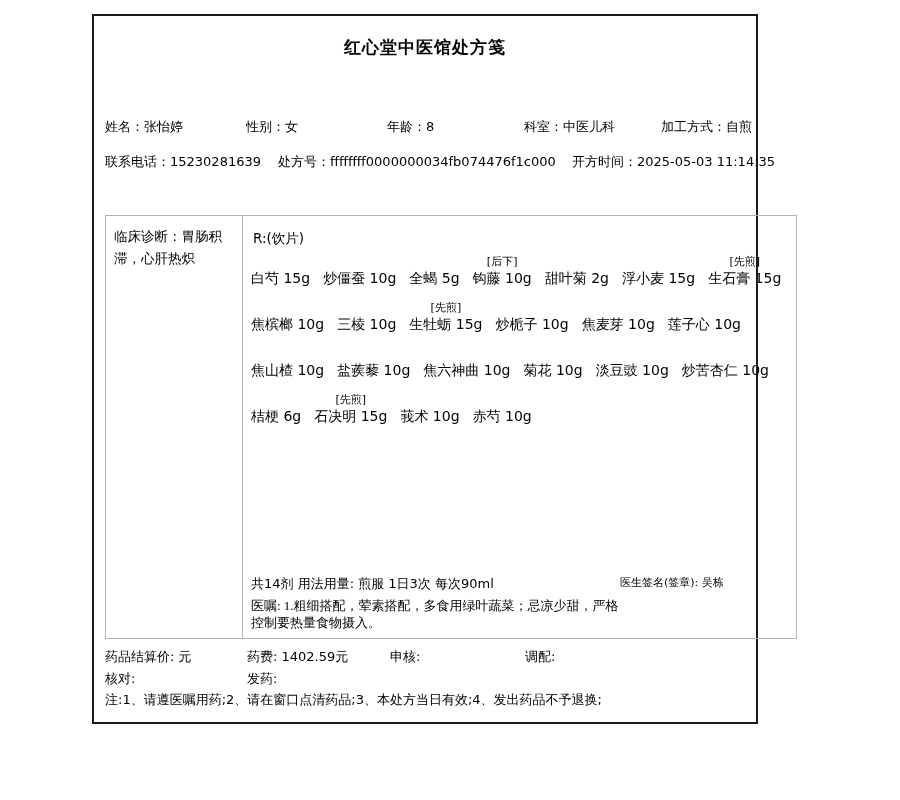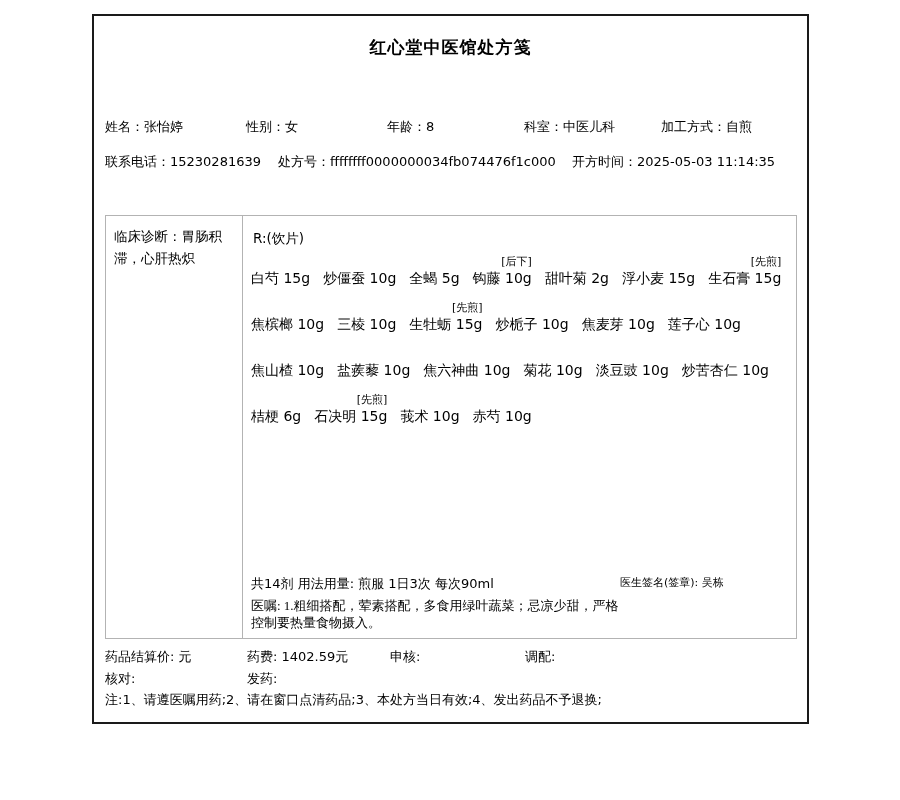--- a/index.html
+++ b/index.html
@@ -2,21 +2,21 @@
 <html><head>
 <meta charset="utf-8">
 <style>
   html,body{margin:0;padding:0;}
   body{
     width:900px;height:800px;background:#ffffff;position:relative;
     font-family:"DejaVu Sans","Liberation Sans",sans-serif;color:#000;
     overflow:hidden;
   }
   .sheet{
-    position:absolute;left:92px;top:14px;width:717px;height:710px;
+    position:absolute;left:92px;top:14px;width:666px;height:710px;
     border:2px solid #1a1a1a;background:#fff;box-sizing:border-box;
   }
   .title{
     position:absolute;top:20px;left:0;width:100%;text-align:center;
     font-size:17px;font-weight:bold;letter-spacing:1px;
   }
   .info-item{position:absolute;font-size:13px;white-space:nowrap;}
   .row1{top:102px;}
   .row2{top:137px;}
   .rx-table{
@@ -30,21 +30,21 @@
   .pres-cell{flex:1;position:relative;}
   .rx-header{position:absolute;top:14px;left:10px;font-size:13.5px;}
   .herb-lines{position:absolute;top:38px;left:8px;right:4px;}
   .herb-line{
     display:flex;column-gap:13px;flex-wrap:nowrap;margin-bottom:12px;
     white-space:nowrap;
   }
   .herb-item{display:inline-block;text-align:center;}
   .herb-tag{
     display:block;font-size:11px;height:16px;line-height:15px;
-    text-align:right;white-space:nowrap;
+    text-align:center;white-space:nowrap;
   }
   .herb-name{display:block;font-size:14px;white-space:nowrap;}
   .usage-line{position:absolute;top:359px;left:8px;font-size:13px;white-space:nowrap;}
   .doctor-sign{position:absolute;top:359px;left:377px;font-size:11px;white-space:nowrap;}
   .advice1{position:absolute;top:381px;left:8px;font-size:13px;white-space:nowrap;font-family:Liberation Serif, serif;}
   .advice2{position:absolute;top:398px;left:8px;font-size:13px;white-space:nowrap;}
   .footer-item{position:absolute;font-size:13px;white-space:nowrap;}
   .frow1{top:632px;text-align:center;}
   .frow2{top:654px;}
   .frow3{top:675px;}

